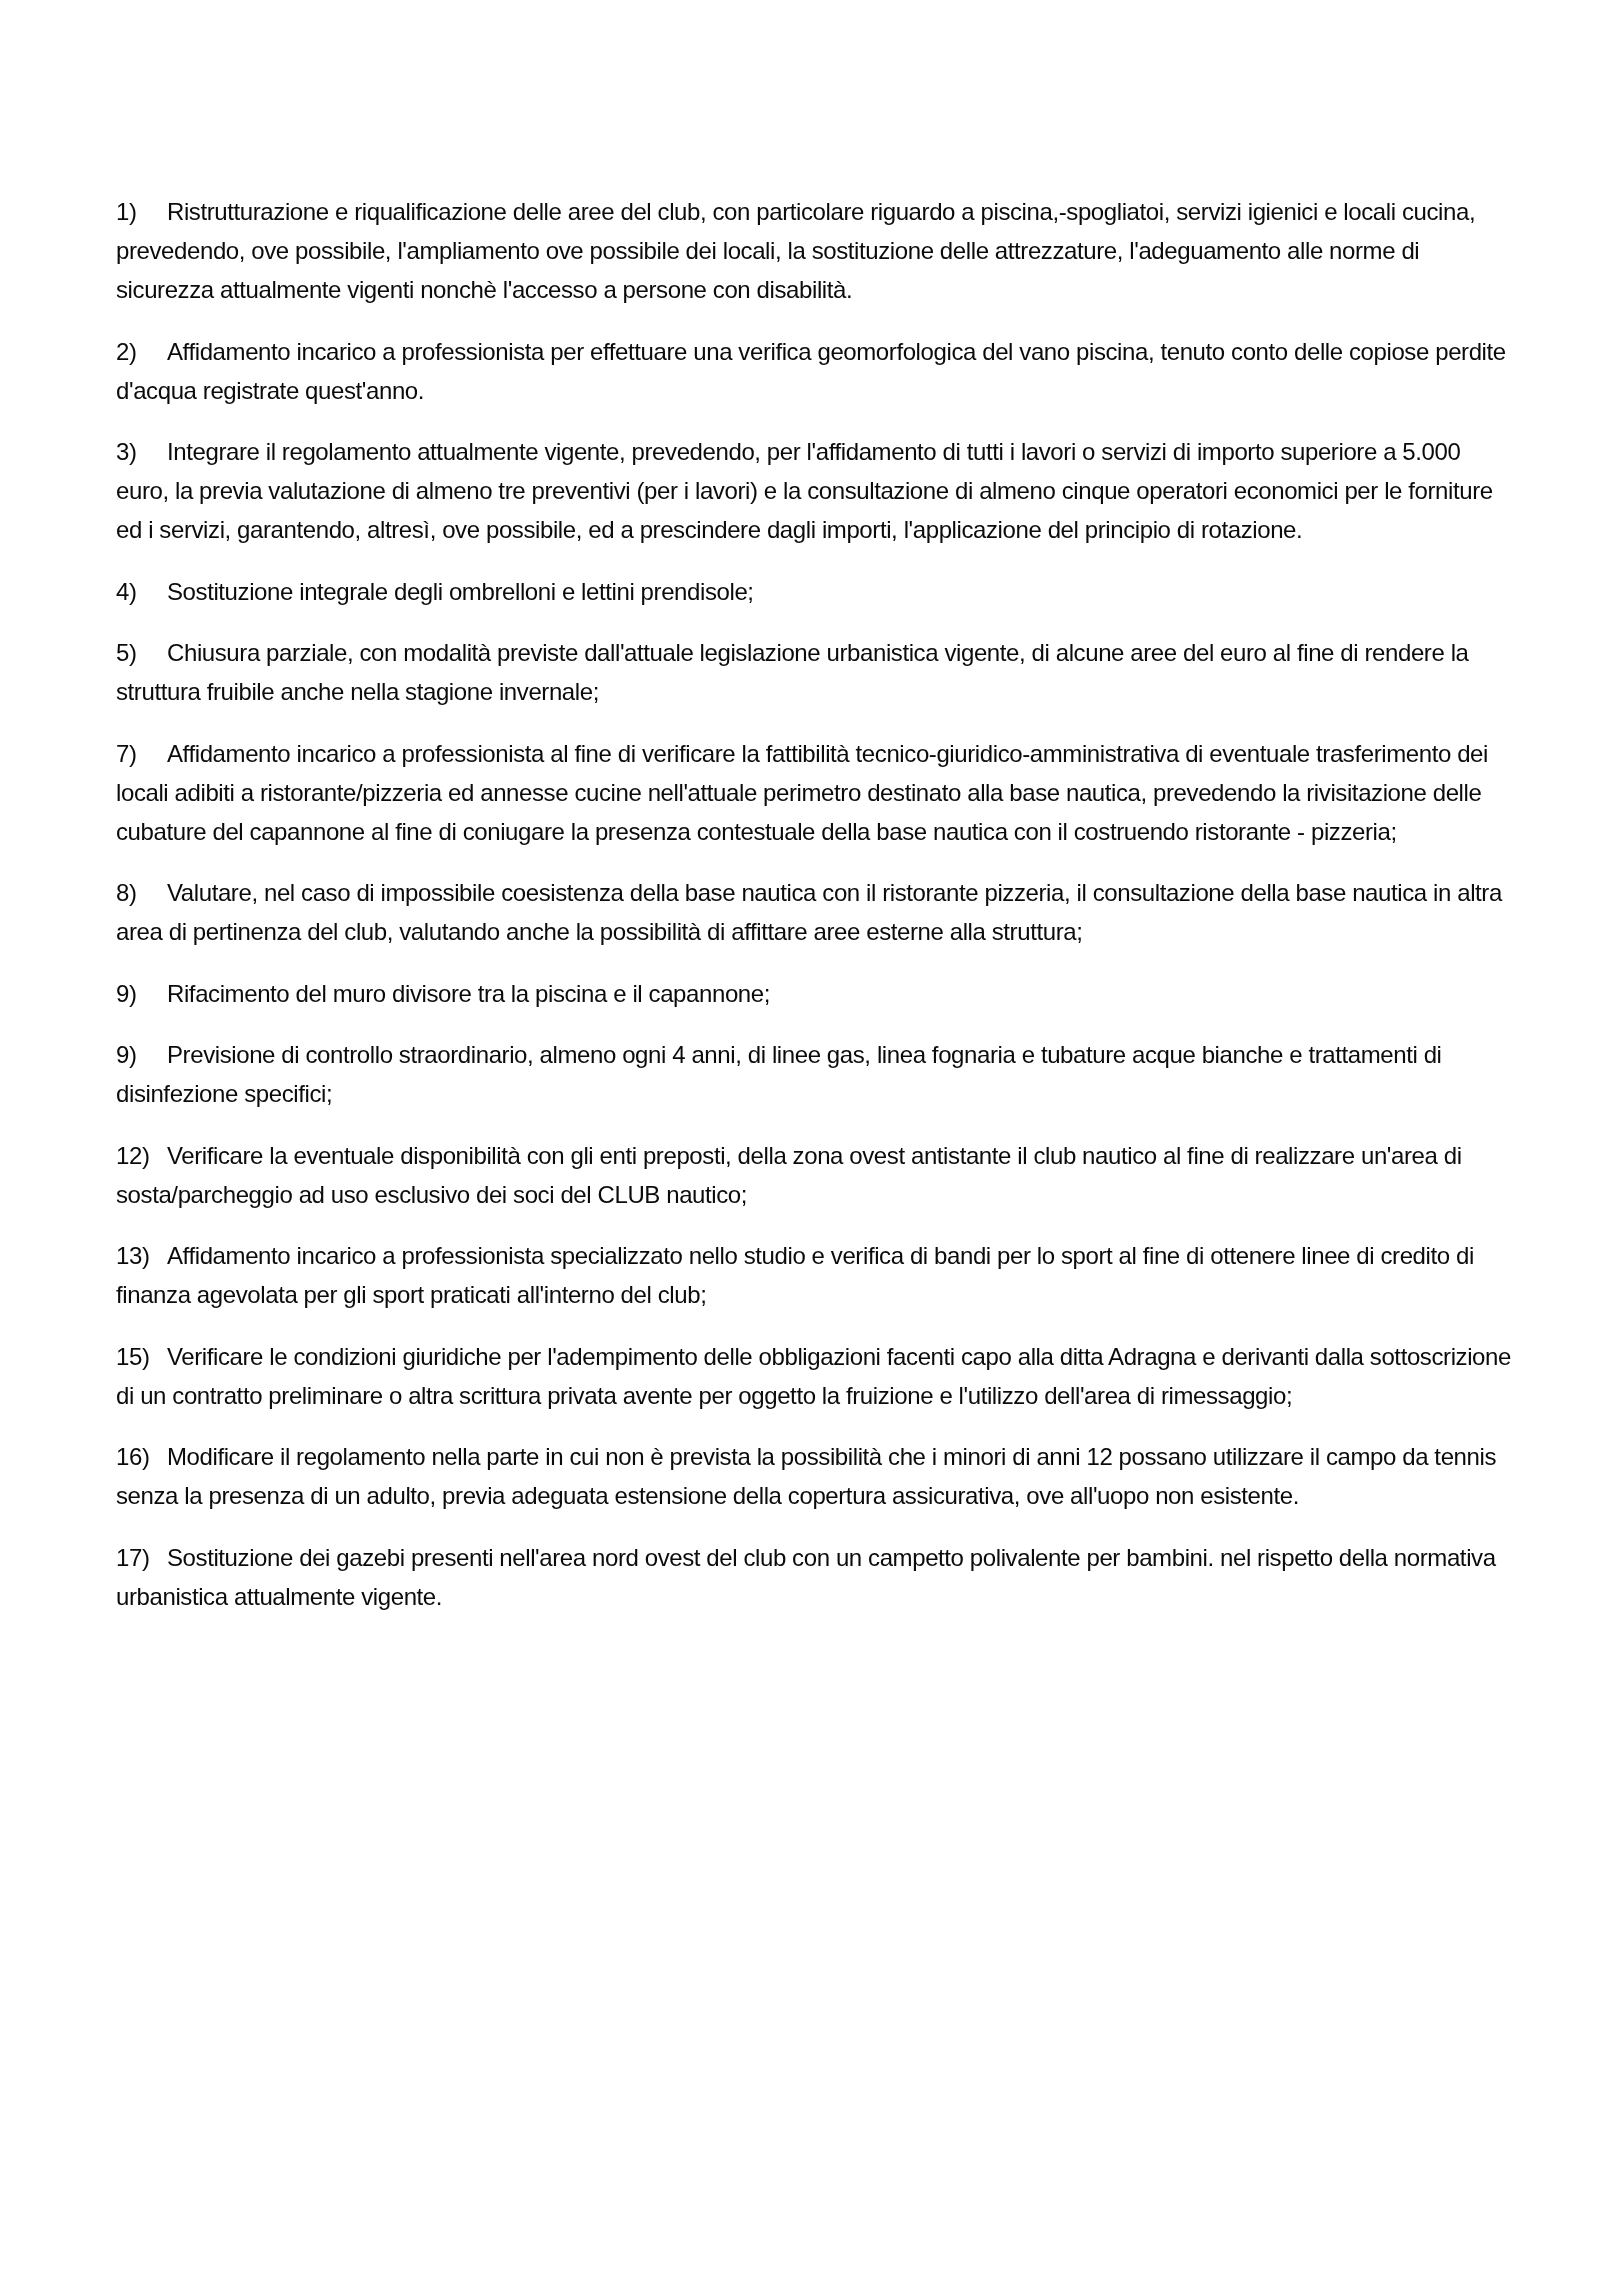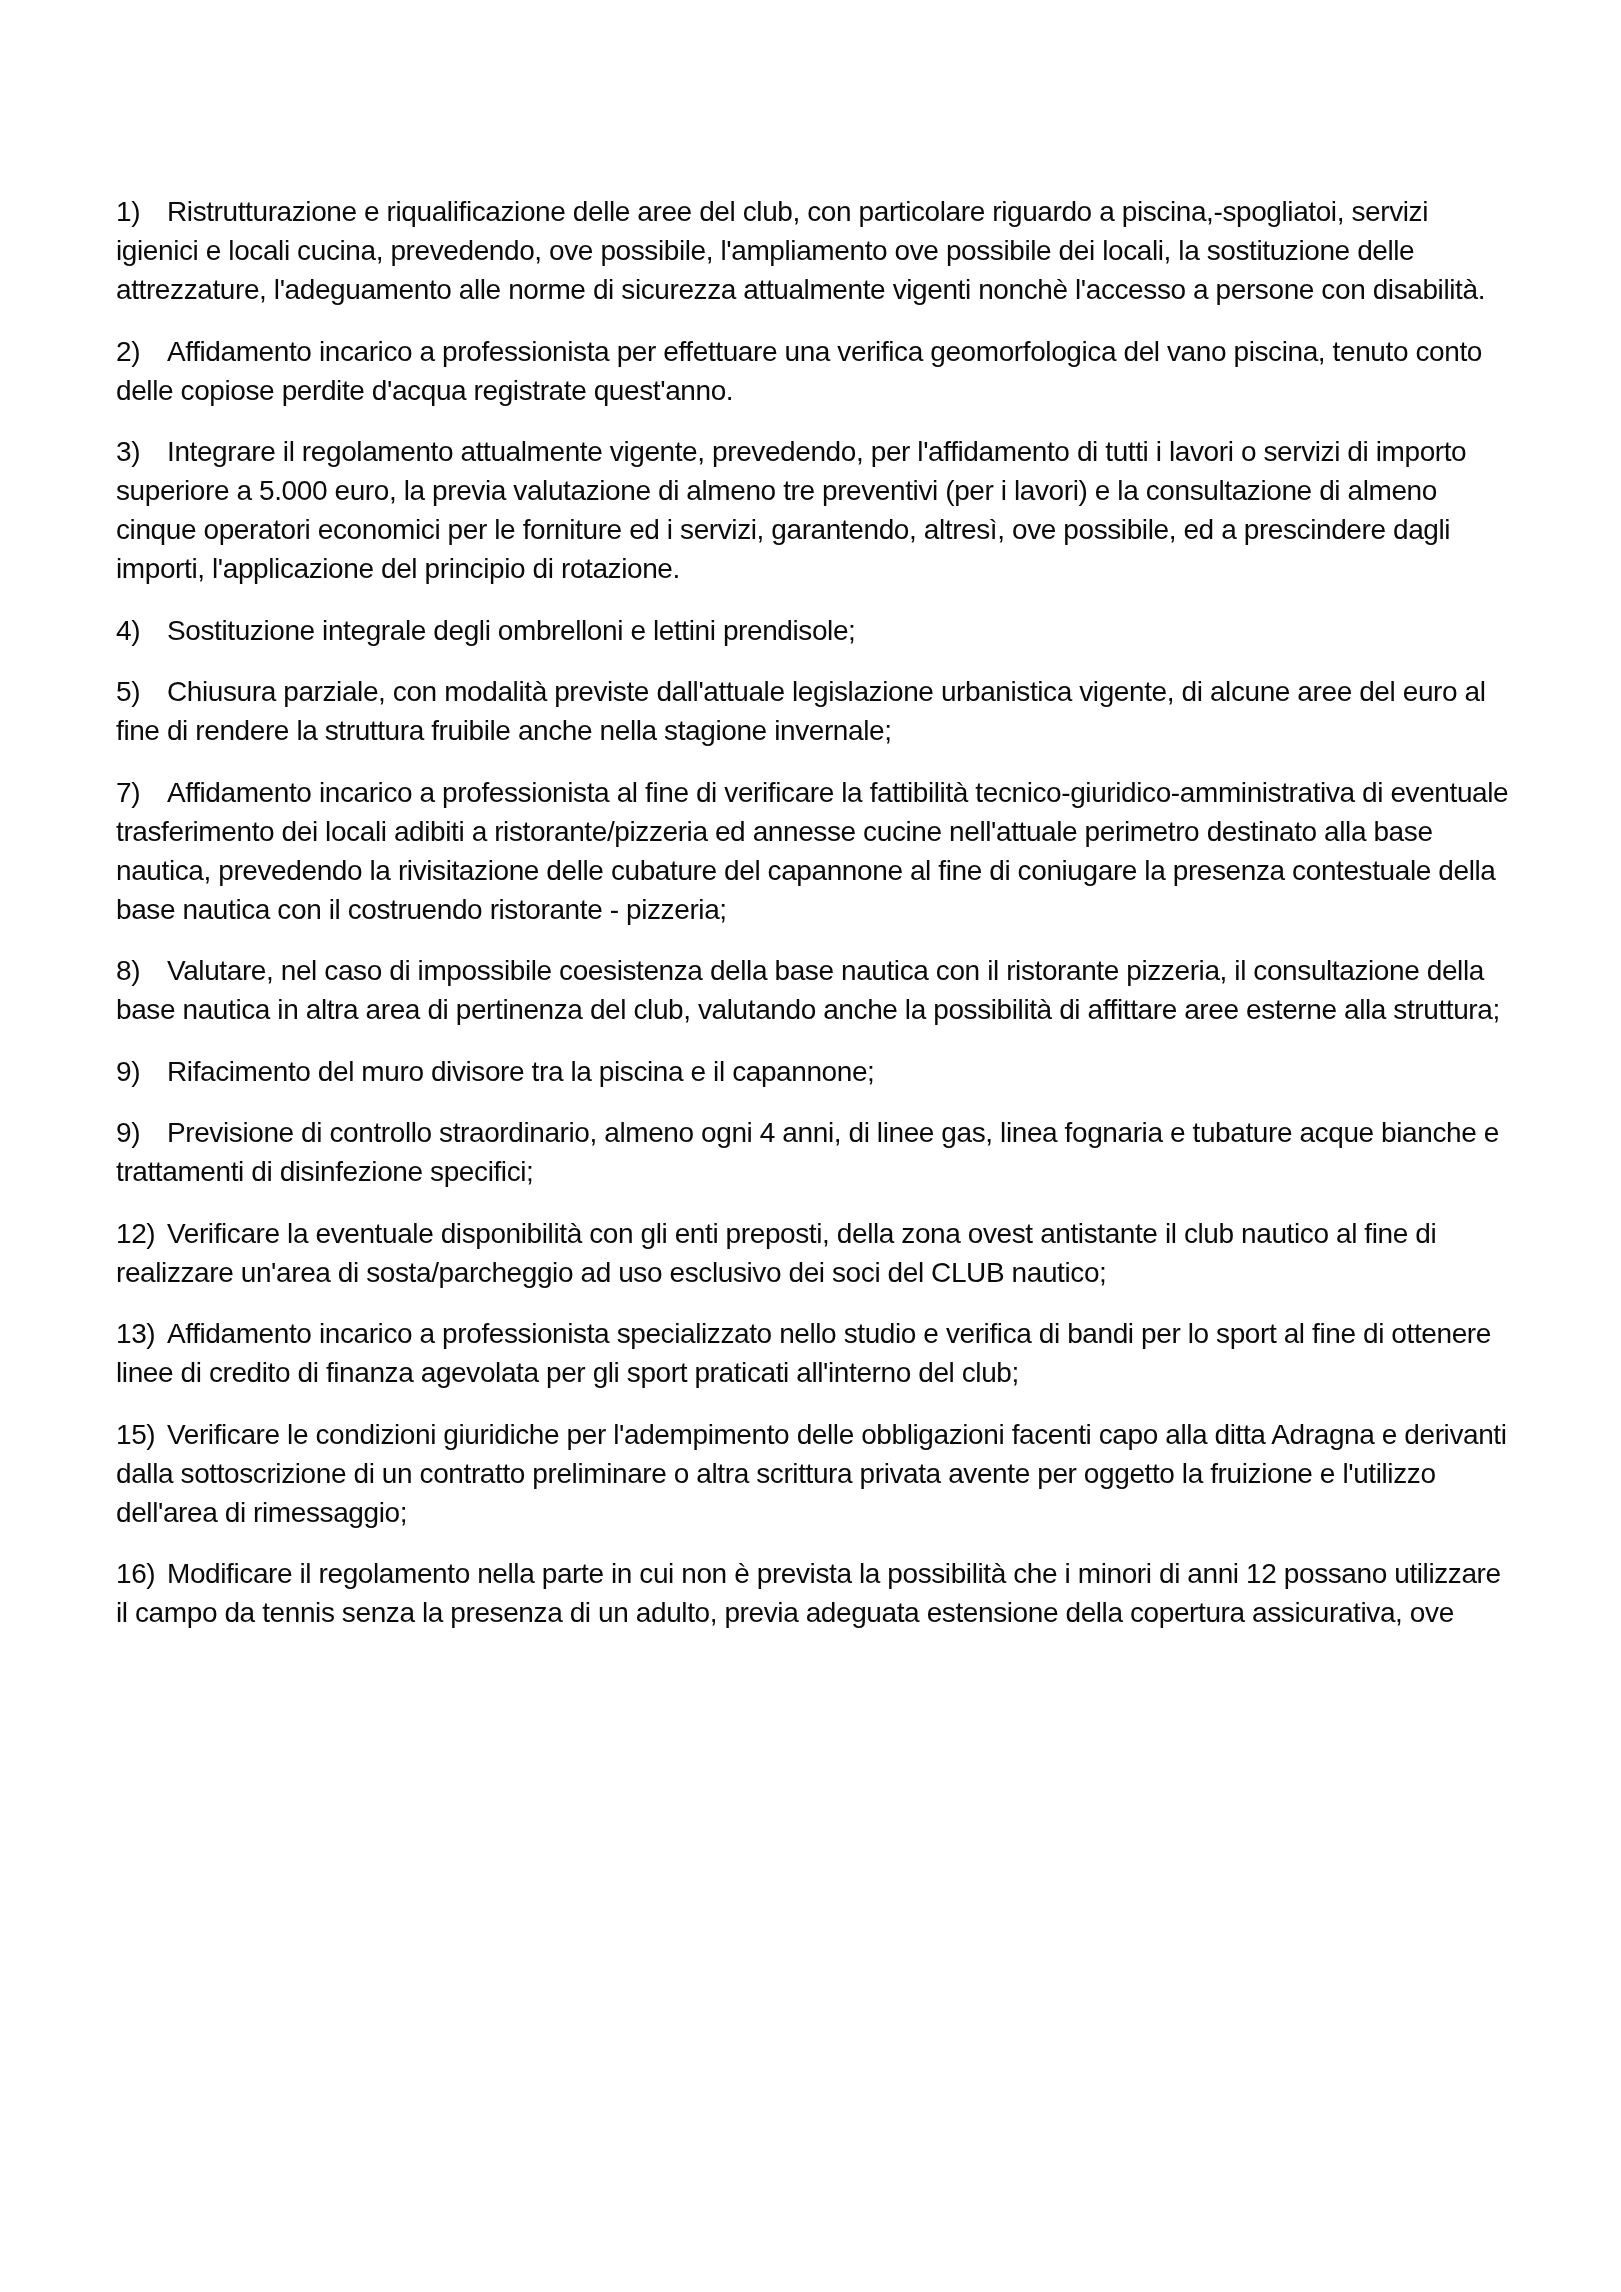--- a/index.html
+++ b/index.html
@@ -8,21 +8,21 @@
     background: #ffffff;
   }
   .page {
     position: relative;
     width: 1621px;
     height: 1638px;
     background: #ffffff;
     box-sizing: border-box;
     padding: 192px 108px 0 116px;
     font-family: "Liberation Sans", sans-serif;
-    font-size: 28px;
+    font-size: 24px;
     line-height: 39px;
     letter-spacing: -0.4px;
     color: #0b0b0b;
     overflow: hidden;
   }
   .item {
     margin: 0 0 22.5px 0;
     text-align: left;
   }
   .num {
@@ -60,15 +60,16 @@
 
   <p class="item"><span class="num">12)</span><span class="txt">Verificare la eventuale disponibilità con gli enti preposti, della zona ovest antistante il club nautico al fine di realizzare un'area di sosta/parcheggio ad uso esclusivo dei soci del CLUB nautico;</span></p>
 
   <p class="item"><span class="num">13)</span><span class="txt">Affidamento incarico a professionista specializzato nello studio e verifica di bandi per lo sport al fine di ottenere linee di credito di finanza agevolata per gli sport praticati all'interno del club;</span></p>
 
 
   <p class="item"><span class="num">15)</span><span class="txt">Verificare le condizioni giuridiche per l'adempimento delle obbligazioni facenti capo alla ditta Adragna e derivanti dalla sottoscrizione di un contratto preliminare o altra scrittura privata avente per oggetto la fruizione e l'utilizzo dell'area di rimessaggio;</span></p>
 
   <p class="item"><span class="num">16)</span><span class="txt">Modificare il regolamento nella parte in cui non è prevista la possibilità che i minori di anni 12 possano utilizzare il campo da tennis senza la presenza di un adulto, previa adeguata estensione della copertura assicurativa, ove all'uopo non esistente.</span></p>
 
+  <p class="item"><span class="num">17)</span><span class="txt">Sostituzione dei gazebi presenti nell'area nord ovest del club con un campetto polivalente per bambini. nel rispetto della normativa urbanistica attualmente vigente.</span></p>
 </div>
 </div>
 
 
 </body></html>

